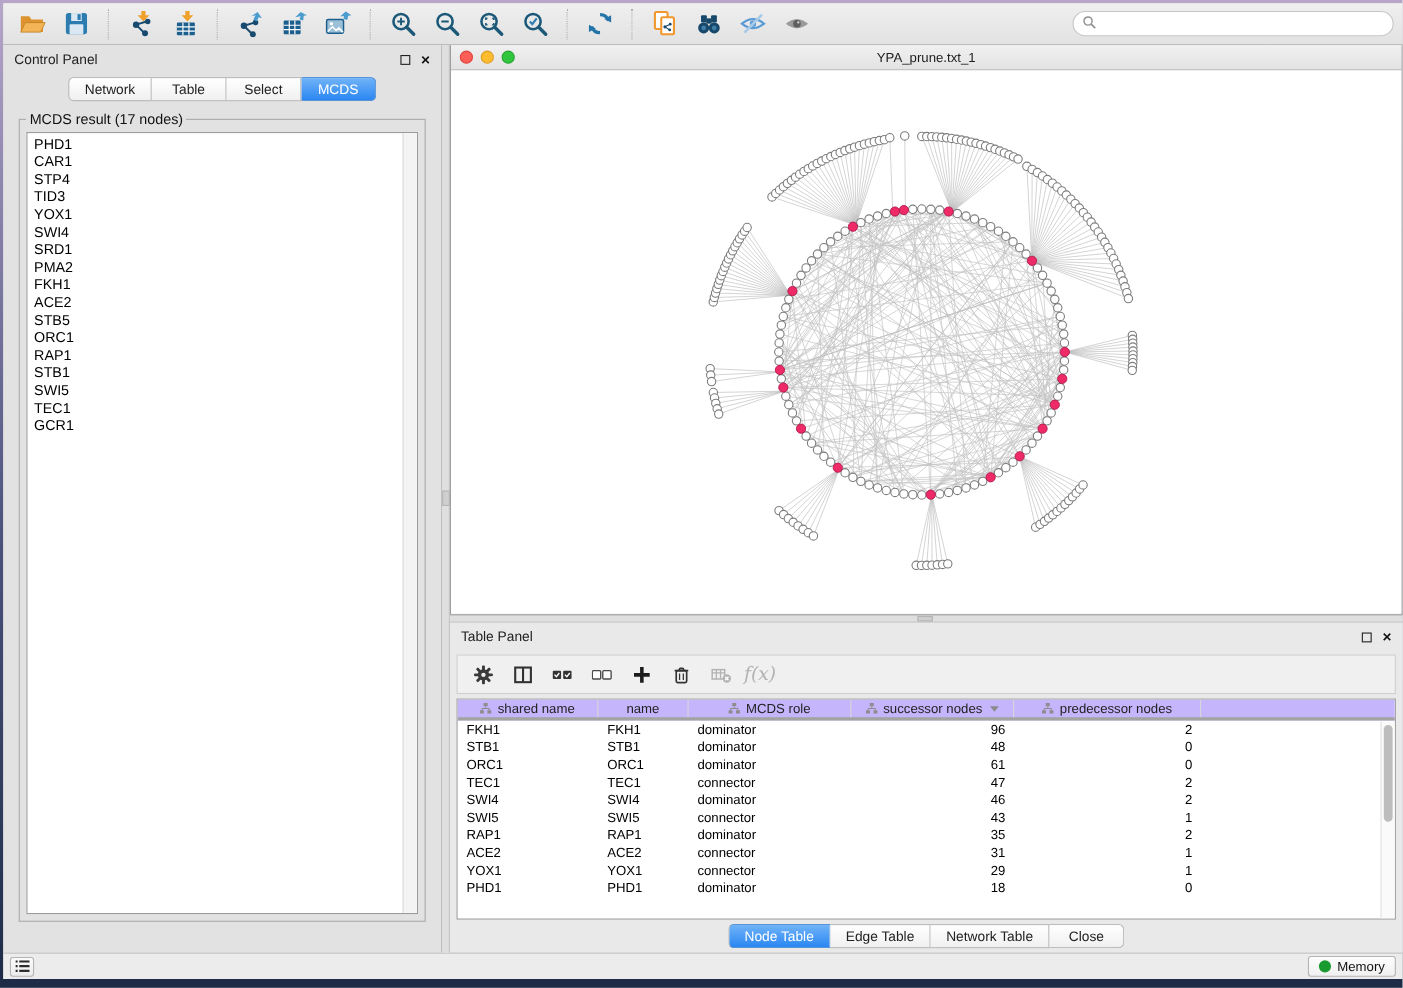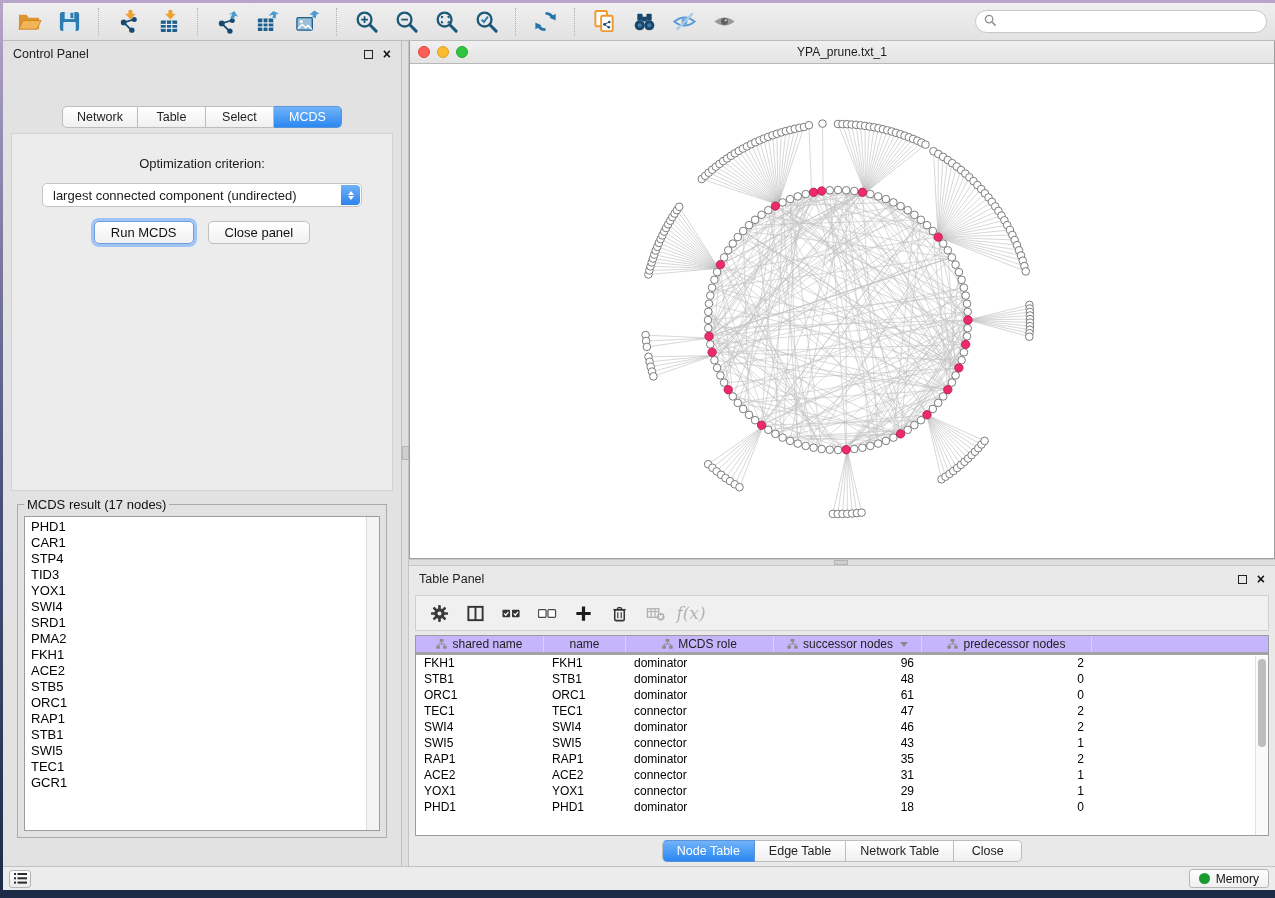--- a/index.html
+++ b/index.html
@@ -21,21 +21,21 @@
 
   
   .main { flex:1; display:flex; min-height:0; }
 
   
   .cpanel { width:399px; flex:0 0 399px; background:#e2e2e2; display:flex; flex-direction:column; border-right:1px solid #bdbdbd; }
   .panel-head { height:26px; flex:0 0 26px; display:flex; align-items:center; padding:0 10px; font-size:12.5px; color:#222; }
   .panel-head .wctl { margin-left:auto; display:flex; align-items:center; gap:10px; }
   .float-btn { width:9px; height:9px; border:1.6px solid #222; display:inline-block; }
   .close-btn { font-weight:700; font-size:14px; line-height:10px; color:#111; }
-  .segrow { height:28px; flex:0 0 28px; display:flex; justify-content:center; align-items:center;margin-top:36px; }
+  .segrow { height:28px; flex:0 0 28px; display:flex; justify-content:center; align-items:center; }
   .seg-group { display:flex; }
   .seg { min-width:68px; padding:3px 14px; text-align:center; background:linear-gradient(#ffffff,#f0f0f0);
          border:1px solid #bdbdbd; border-left:none; font-size:12.5px; color:#222; }
   .seg:first-child { border-left:1px solid #bdbdbd; border-radius:5px 0 0 5px; }
   .seg:last-child { border-radius:0 5px 5px 0; }
   .seg-active { background:linear-gradient(#70b3f8,#2b87f2); color:#fff; border-color:#5a93d8; }
   .opt-panel { margin:2px 8px 0 8px; height:358px; background:#ececec; border:1px solid #d2d2d2; text-align:center; padding-top:22px; }
   .opt-label { font-size:13px; color:#1a1a1a; margin-bottom:12px; }
   .select-box { display:inline-flex; align-items:center; width:320px; height:24px; background:#fff; border:1px solid #c4c4c4;
                 border-radius:5px; padding-left:10px; position:relative; font-size:13px; }
@@ -280,34 +280,20 @@
           <span class="close-btn">×</span>
         </span>
       </div>
       <div class="segrow">
         <div class="seg-group" id="ctl-tabs">
             <div class="seg">Network</div>
             <div class="seg">Table</div>
             <div class="seg">Select</div>
             <div class="seg seg-active">MCDS</div>
           </div>
-      </div>
-      <div class="opt-panel">
-        <div class="opt-label">Optimization criterion:</div>
-        <div class="select-box">
-          <span class="sel-text">largest connected component (undirected)</span>
-          <span class="sel-cap">
-              <span class="arr-up"></span>
-              <span class="arr-dn"></span>
-            </span>
-        </div>
-        <div class="btnrow">
-          <button class="mac-btn focus">Run MCDS</button>
-          <button class="mac-btn">Close panel</button>
-        </div>
       </div>
       <fieldset class="result">
         <legend>MCDS result (17 nodes)</legend>
         <div class="mcds-list" id="mcds-list">
           <div class="mcds-track"></div>
         <div class="mcds-item">PHD1</div>
             <div class="mcds-item">CAR1</div>
             <div class="mcds-item">STP4</div>
             <div class="mcds-item">TID3</div>
             <div class="mcds-item">YOX1</div>

